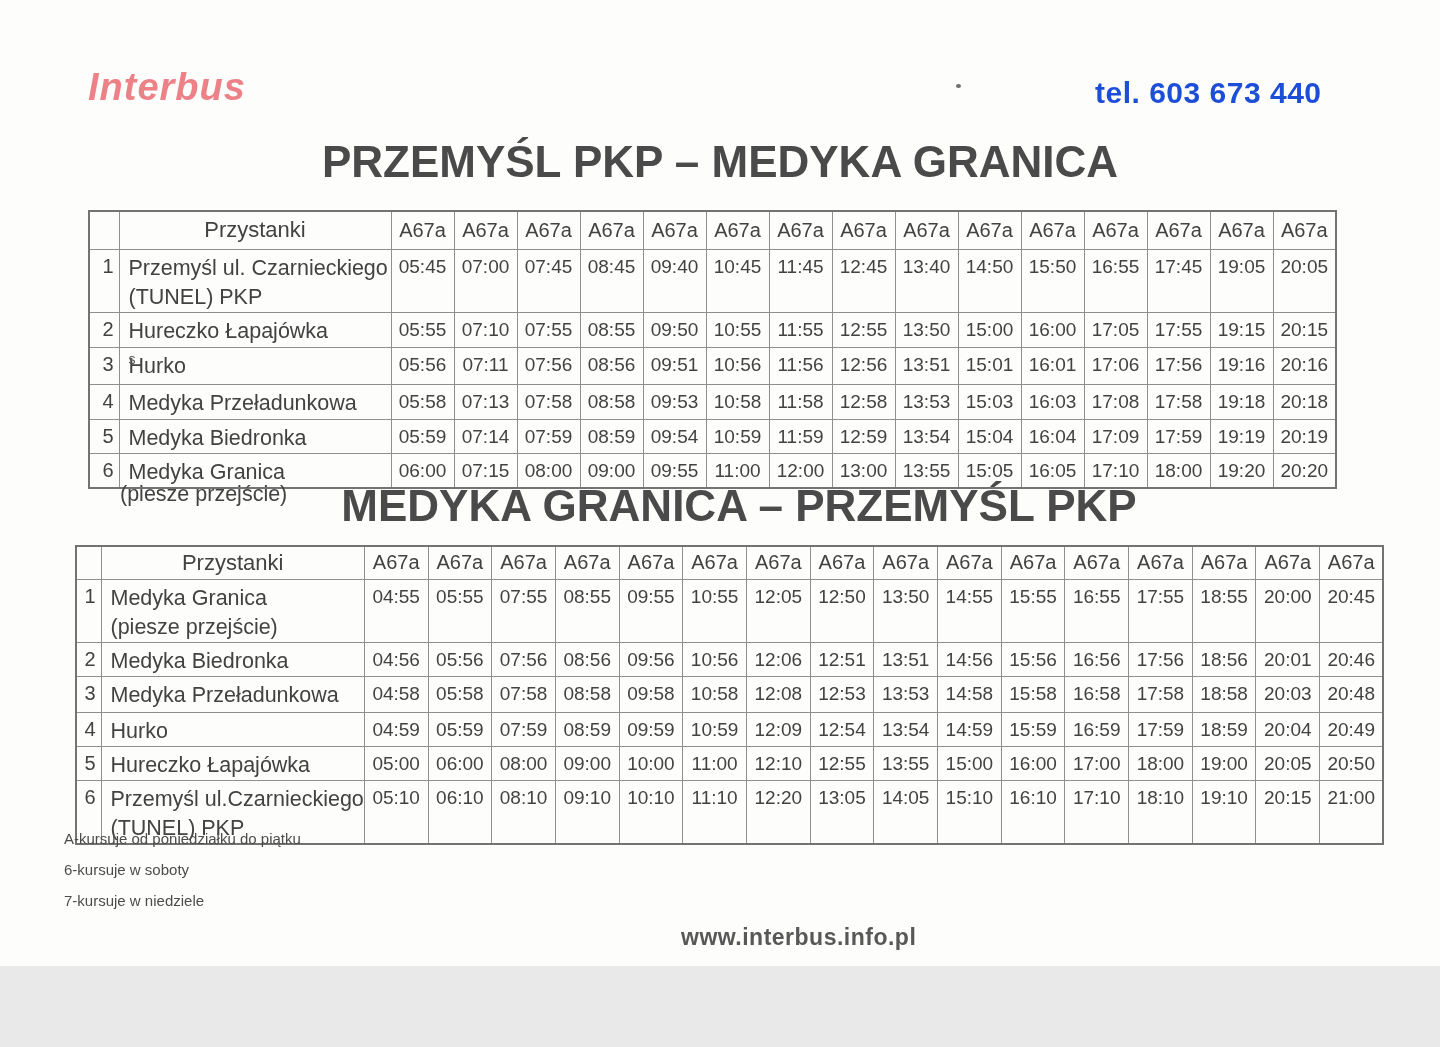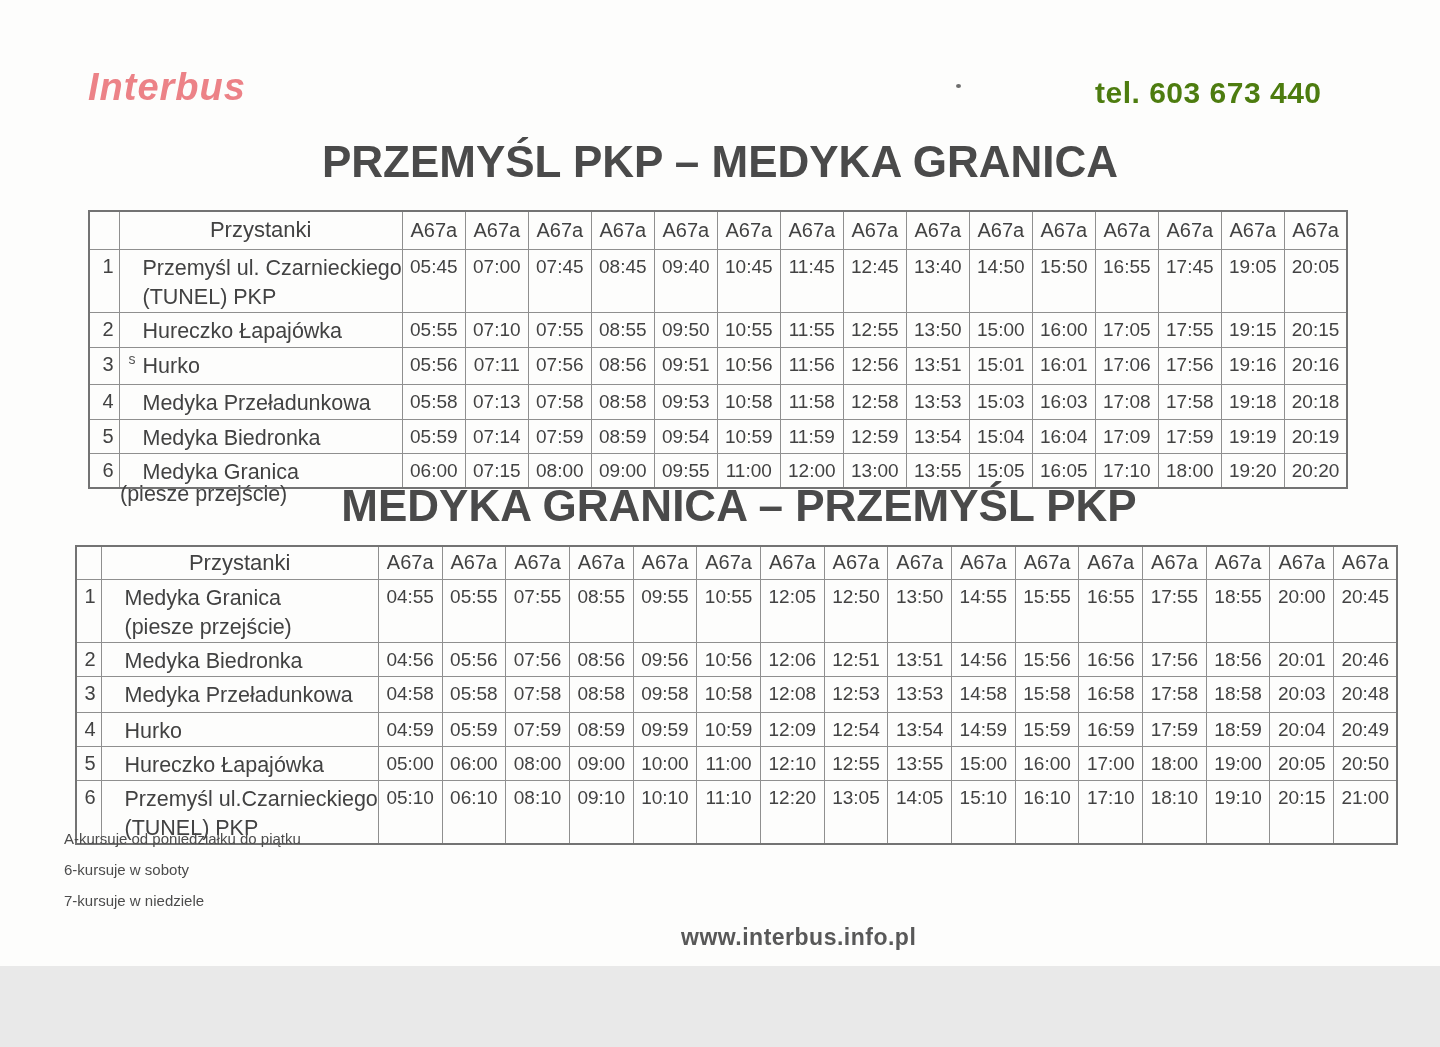--- a/index.html
+++ b/index.html
@@ -23,21 +23,21 @@
     font-style: italic;
     letter-spacing: 1px;
     color: #ec8287;
   }
   .phone {
     position: absolute;
     left: 1095px;
     top: 76px;
     font-size: 30px;
     font-weight: 700;
-    color: #4d7c0f;
+    color: #1d4ed8;
     letter-spacing: 0.5px;
   }
   .dot-artifact {
     position: absolute;
     left: 956px;
     top: 84px;
     width: 5px;
     height: 4px;
     background: #6d6d6d;
     border-radius: 50%;
@@ -77,21 +77,21 @@
     font-weight: 400;
     text-align: center;
     vertical-align: middle;
   }
   .t1 thead tr { height: 38px; }
   .t2 thead tr { height: 33px; }
   .tt thead th.stops-h { font-size: 22px; }
   .tt thead th.svc-h   { font-size: 20px; margin-left: 32px; }
 
   .tt td.num  { text-align: right;  padding: 5px 5px 0 0; font-size: 20px; vertical-align: top; }
-  .tt td.name { text-align: left;   padding: 4px 0 0 23px; font-size: 21.5px; vertical-align: top; position: relative; line-height: 29px; white-space: nowrap; }
+  .tt td.name { text-align: left;   padding: 4px 0 0 9px; font-size: 21.5px; vertical-align: top; position: relative; line-height: 29px; white-space: nowrap; }
   .tt td.time { text-align: center; padding-top: 6px;     font-size: 19px; vertical-align: top; }
 
   .t1 .c-num  { width: 30px; }
   .t1 .c-name { width: 272px; }
   .t1 .c-time { width: 63px; }
   .t2 .c-num  { width: 25px; }
   .t2 .c-name { width: 245px; }
   .t2 .c-time { width: 63.7px; }
 
   .t1 tbody tr { height: 35px; }

